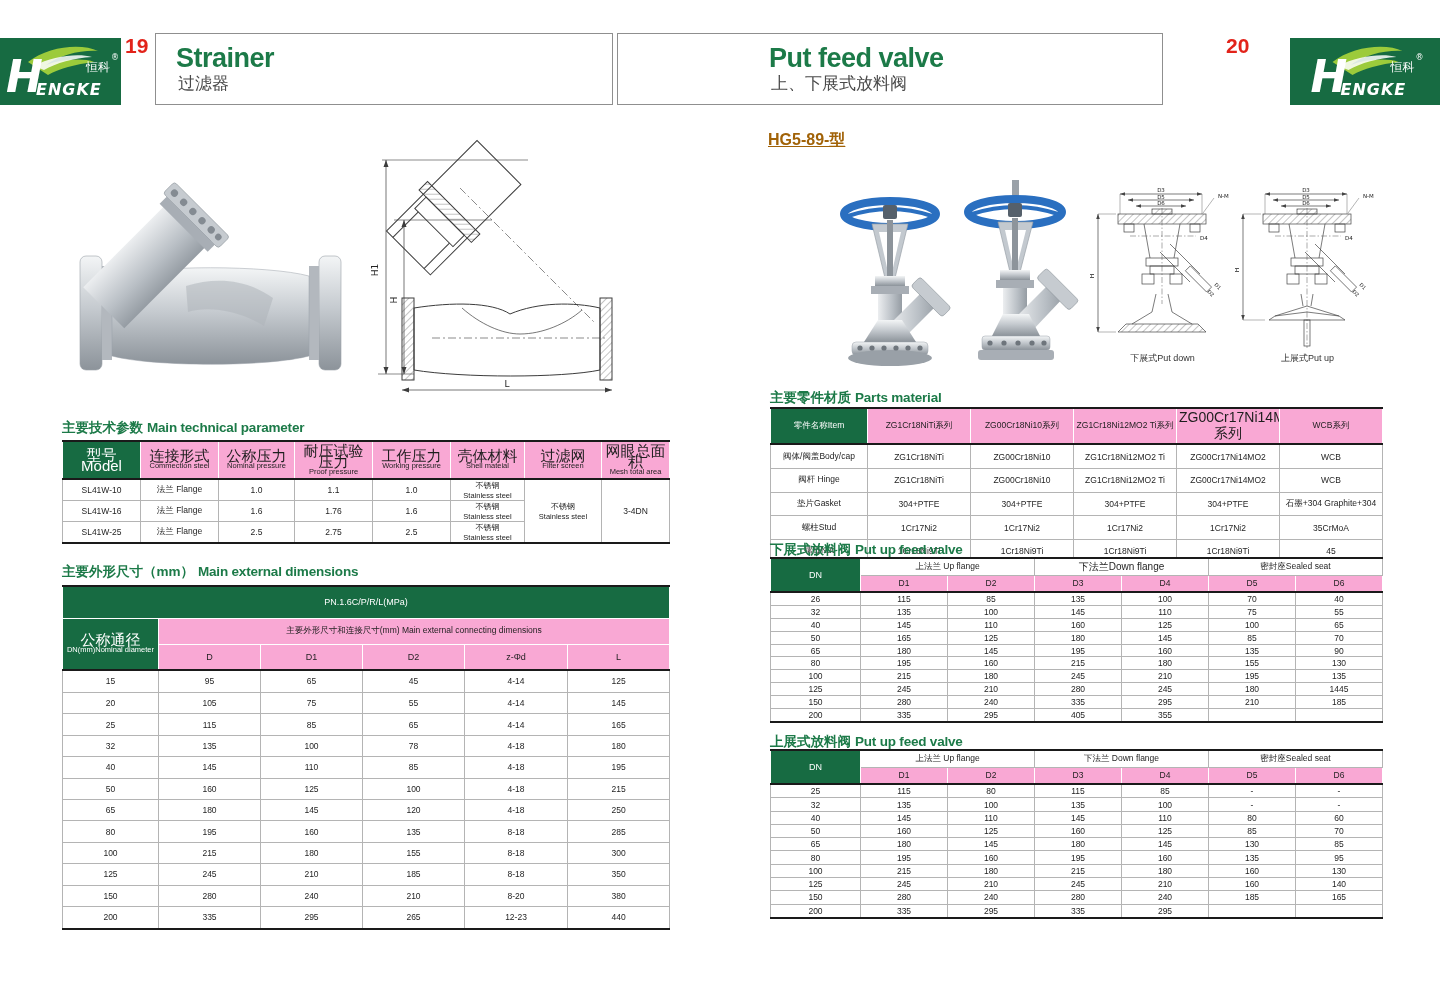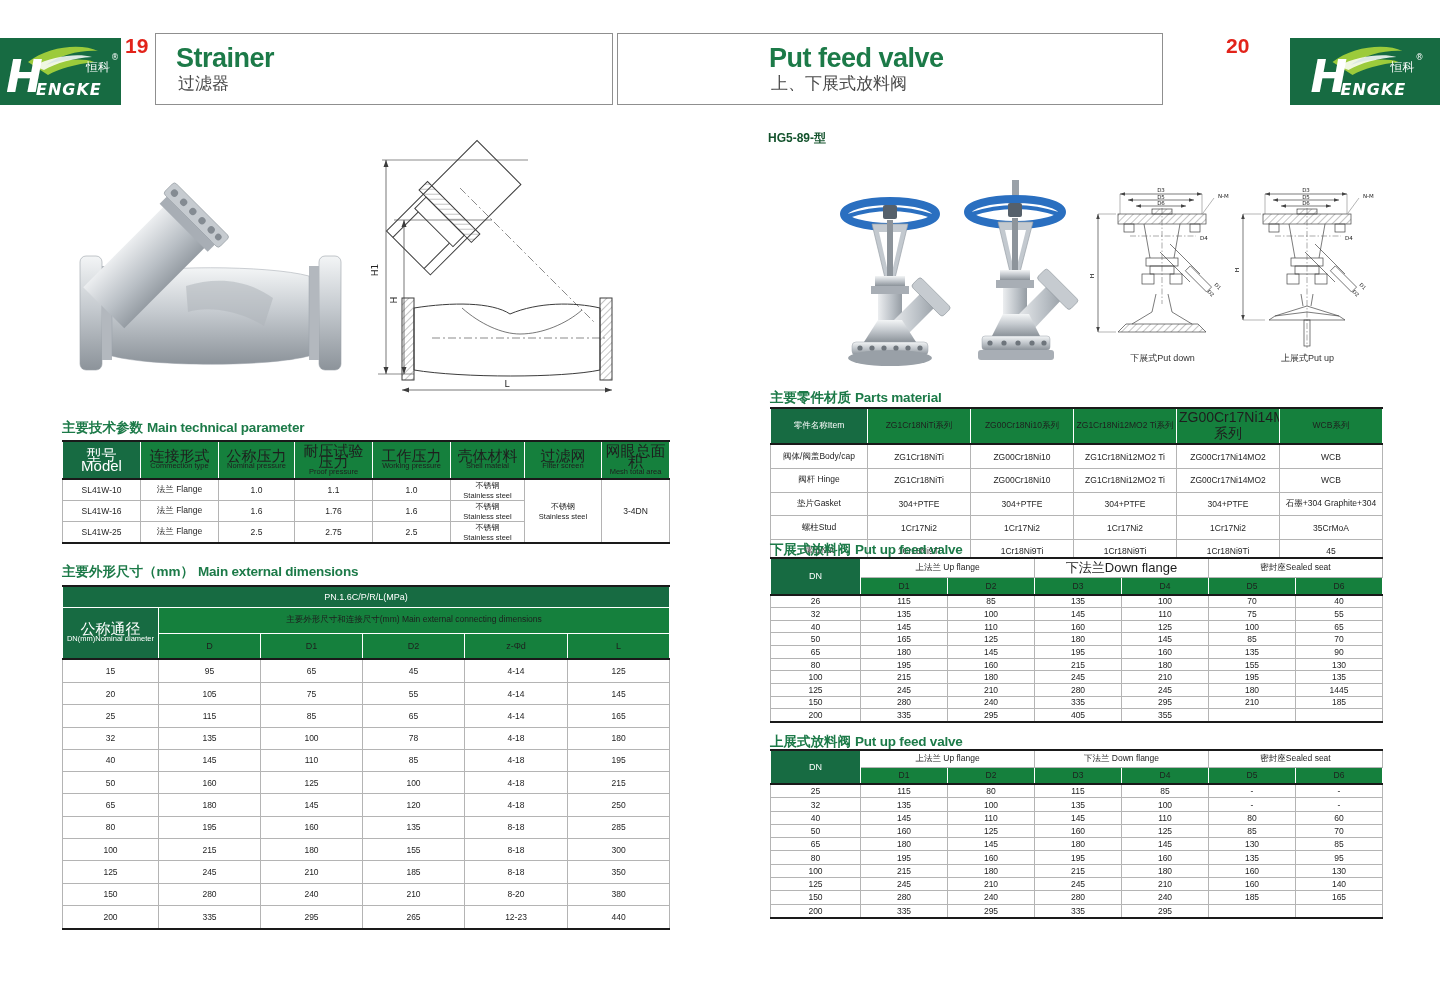--- a/index.html
+++ b/index.html
@@ -10,30 +10,30 @@
   
   .logo-block{background:#176b42;}
   .pageno{color:#e2231a;font-weight:bold;font-size:21px;font-family:"Liberation Sans",sans-serif;}
   .titlebox{border:1px solid #8f8f8f;background:#fff;box-sizing:border-box;}
   .title-en{font-size:27px;font-weight:bold;color:#1c7a48;letter-spacing:-0.5px;line-height:30px;}
   .title-zh{font-size:17px;color:#4a4a4a;line-height:22px;}
 
   
   .sec-title{font-weight:bold;color:#1c7a48;font-size:13.5px;white-space:nowrap;}
   .sec-title .en{margin-left:4px;letter-spacing:-0.2px;}
-  .model-label{font-weight:bold;color:#14532d;font-size:12px;}
+  .model-label{font-weight:bold;color:#a16207;font-size:16px;text-decoration:underline;}
 
   
   table{border-collapse:collapse;table-layout:fixed;width:100%;height:100%;
         border-top:2px solid #1a1a1a;border-bottom:2px solid #1a1a1a;}
   th,td{padding:0 2px;text-align:center;vertical-align:middle;overflow:hidden;}
   th{font-weight:normal;border:1px solid #fff;}
   td{border:1px solid #b4b4b4;font-size:8.5px;color:#1e1e1e;}
   .hd-dark{background:#176b42;color:#fff;}
-  .hd-lt{background:#15803d;color:#1e1e1e;}
+  .hd-lt{background:#f9a8d4;color:#1e1e1e;}
   .hd-white{background:#fff;color:#1e1e1e;border:1px solid #b4b4b4;}
   .zh-line{display:block;font-size:15px;line-height:11px;}
   .en-line{display:block;font-size:7.5px;line-height:9px;}
   thead{border-bottom:2px solid #1a1a1a;}
   .caption{font-size:9px;color:#333;text-align:center;}
   svg text{font-family:"DejaVu Sans",sans-serif;}
 </style>
 </head>
 <body>
 
@@ -174,21 +174,21 @@
           <col style="width:77px">
           <col style="width:68px">
         </colgroup>
       <thead>
         <tr style="height:38px;">
           <th class="hd-dark">
               <span class="zh-line">型号 Model</span>
             </th>
           <th class="hd-lt">
               <span class="zh-line">连接形式</span>
-              <span class="en-line">Commection type</span>
+              <span class="en-line">Commection steel</span>
             </th>
           <th class="hd-lt">
               <span class="zh-line">公称压力</span>
               <span class="en-line">Nominal pressure</span>
             </th>
           <th class="hd-lt">
               <span class="zh-line">耐压试验压力</span>
               <span class="en-line">Proof pressure</span>
             </th>
           <th class="hd-lt">
@@ -260,21 +260,21 @@
     <table>
       <colgroup>
           <col style="width:96px">
           <col style="width:102px">
           <col style="width:102px">
           <col style="width:102px">
           <col style="width:103px">
           <col style="width:102px">
         </colgroup>
       <thead>
-        <tr style="height:21px;">
+        <tr style="height:32px;">
           <th class="hd-dark" colspan="6" style="font-size:9px;">PN.1.6C/P/R/L(MPa)</th>
         </tr>
         <tr style="height:26px;">
           <th class="hd-dark" rowspan="2">
               <span class="zh-line">公称通径</span>
               <span class="en-line" style="font-size:7.5px;white-space:normal;">DN(mm)Nominal diameter</span>
             </th>
           <th class="hd-lt" colspan="5" style="font-size:8.5px;">主要外形尺寸和连接尺寸(mm) Main external connecting dimensions</th>
         </tr>
         <tr style="height:26px;">
@@ -617,21 +617,21 @@
           <col style="width:87px">
           <col style="width:87px">
           <col style="width:87px">
           <col style="width:87px">
           <col style="width:87px">
         </colgroup>
       <thead>
         <tr style="height:17px;">
           <th class="hd-dark" rowspan="2" style="font-size:9px;">DN</th>
           <th class="hd-white" colspan="2" style="font-size:8.5px;">上法兰 Up flange</th>
-          <th class="hd-white" colspan="2" style="font-size:13px;">下法兰Down flange</th>
+          <th class="hd-white" colspan="2" style="font-size:10px;">下法兰Down flange</th>
           <th class="hd-white" colspan="2" style="font-size:8.5px;">密封座Sealed seat</th>
         </tr>
         <tr style="height:17px;">
           <th class="hd-lt" style="font-size:8.5px;">D1</th>
           <th class="hd-lt" style="font-size:8.5px;">D2</th>
           <th class="hd-lt" style="font-size:8.5px;">D3</th>
           <th class="hd-lt" style="font-size:8.5px;">D4</th>
           <th class="hd-lt" style="font-size:8.5px;">D5</th>
           <th class="hd-lt" style="font-size:8.5px;">D6</th>
         </tr>

